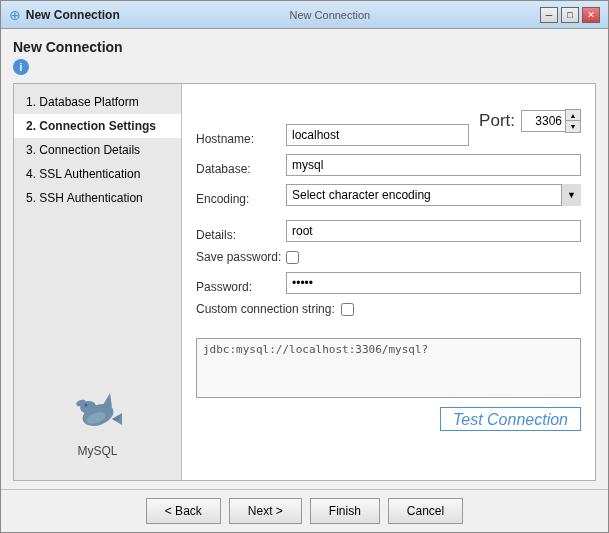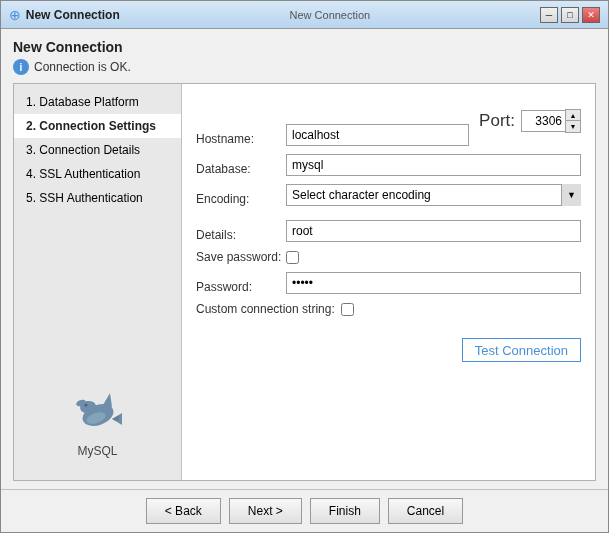--- a/index.html
+++ b/index.html
@@ -268,26 +268,27 @@
       background: #f8f8f8;
       color: #555;
     }
     .test-conn-row {
       display: flex;
       justify-content: flex-end;
       margin-top: 6px;
     }
     .test-conn-btn {
       padding: 3px 12px;
-      font-size: 13px;
+      font-size: 16px;
       border: 1px solid #4a90d9;
       background: white;
       color: #4a90d9;
       cursor: pointer;
       height: 24px;
+      font-style: italic;
     }
     .footer {
       padding: 8px 12px;
       display: flex;
       justify-content: center;
       gap: 8px;
       border-top: 1px solid #c0c0c0;
       background: #f0f0f0;
     }
     .footer-btn {
@@ -325,21 +326,20 @@
   </div>
 
   <div class="window-content">
 
     <div class="page-title">New Connection</div>
 
     <div class="status-bar">
       <div class="info-icon">
         <span>i</span>
       </div>
-      <span>Connection is OK.</span>
     </div>
 
     <div class="main-area">
 
       <div class="sidebar">
         <div class="sidebar-item inactive">
           <span>1. Database Platform</span>
         </div>
         <div class="sidebar-item active">
           <span>2. Connection Settings</span>
@@ -436,20 +436,21 @@
           <input type="password" class="form-input" value="12345" style="">
         </div>
 
         
         <div class="custom-conn-row">
           <span class="custom-label">Custom connection string:</span>
           <input type="checkbox" class="form-checkbox" style="">
         </div>
 
         
+        <textarea class="conn-string-area" style="">jdbc:mysql://localhost:3306/mysql?</textarea>
 
         
         <div class="test-conn-row">
           <button class="test-conn-btn">Test Connection</button>
         </div>
       </div>
     </div>
   </div>
 
   <div class="footer">

